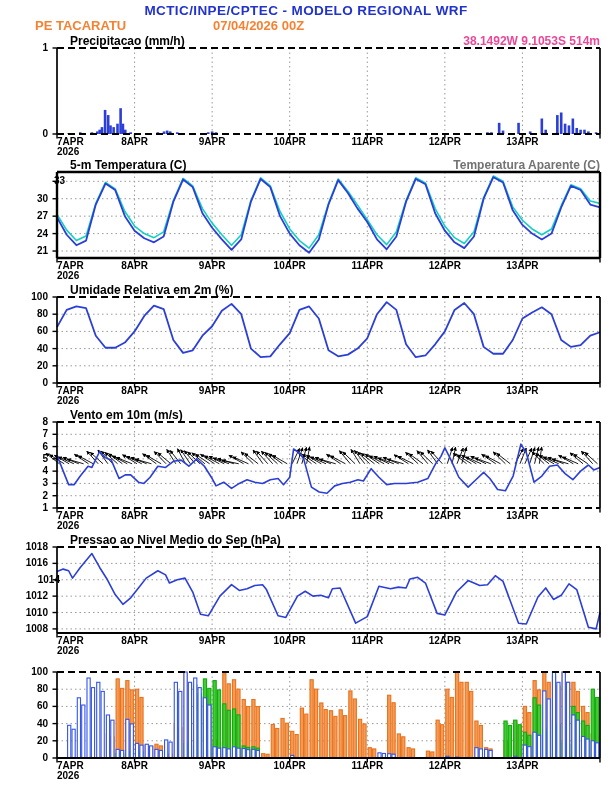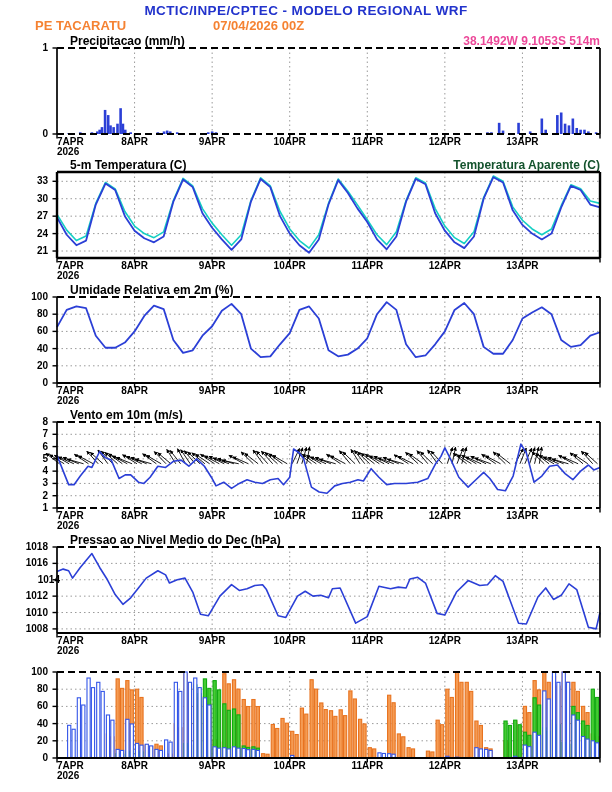--- a/index.html
+++ b/index.html
@@ -6,21 +6,21 @@
   .page{position:relative;width:612px;height:792px;background:#fff;overflow:hidden;
         font-family:"Liberation Sans",sans-serif;font-weight:700;color:#000}
   .hdr1{position:absolute;top:3px;left:0;right:0;text-align:center;
         font-size:13.5px;letter-spacing:.4px;color:#2233cc}
   .hdr-station{position:absolute;top:18px;left:35px;font-size:13px;color:#f58232}
   .hdr-run{position:absolute;top:18px;left:213px;font-size:13px;color:#f58232}
   .panel{position:absolute;left:0;width:612px;height:126px}
   .ptitle{position:absolute;left:70px;right:12px;top:0;height:13px;font-size:12px;
           display:flex;justify-content:space-between;align-items:center;white-space:nowrap}
   .t-black{color:#000}
-  .t-cyan{color:#14532d}
+  .t-cyan{color:#737373}
   .t-blue{color:#2b3fd6}
   .t-green{color:#1ec91e}
   .t-orange{color:#ec4899}
   .leg{display:inline-flex;align-items:center;gap:3px}
   .sq{width:6px;height:7px;border:2px solid;background:#fff;display:inline-block}
   .ylab{position:absolute;width:48px;text-align:right;font-size:10px;line-height:10px}
   .xlab{position:absolute;font-size:10px;line-height:10px}
   svg.plot{position:absolute;left:52px;top:14px;overflow:visible}
 </style>
 </head>
@@ -155,21 +155,21 @@
           <line x1="-4.5" y1="61.5945945945946" x2="0" y2="61.5945945945946" stroke="#000" stroke-width="1.4"></line>
           <line x1="-4.5" y1="44.16216216216217" x2="0" y2="44.16216216216217" stroke="#000" stroke-width="1.4"></line>
           <line x1="-4.5" y1="26.729729729729737" x2="0" y2="26.729729729729737" stroke="#000" stroke-width="1.4"></line>
           <line x1="-4.5" y1="9.297297297297305" x2="0" y2="9.297297297297305" stroke="#000" stroke-width="1.4"></line>
         </g>
       </svg>
       <div class="ylab" style="left: 0px; top: 88.027px;">21</div>
       <div class="ylab" style="left: 0px; top: 70.5946px;">24</div>
       <div class="ylab" style="left: 0px; top: 53.1622px;">27</div>
       <div class="ylab" style="left: 0px; top: 35.7297px;">30</div>
-      <div class="ylab" style="left: 0px; top: 18.2973px;">33</div>
+      <div class="ylab" style="left: 0px; top: 18.2973px; padding-left: 17px;">33</div>
       <div class="xlab" style="left: 57px; width: 44px; text-align: left; top: 103px;">7APR</div>
       <div class="xlab" style="left: 112.571px; width: 44px; text-align: center; top: 103px;">8APR</div>
       <div class="xlab" style="left: 190.143px; width: 44px; text-align: center; top: 103px;">9APR</div>
       <div class="xlab" style="left: 267.714px; width: 44px; text-align: center; top: 103px;">10APR</div>
       <div class="xlab" style="left: 345.286px; width: 44px; text-align: center; top: 103px;">11APR</div>
       <div class="xlab" style="left: 422.857px; width: 44px; text-align: center; top: 103px;">12APR</div>
       <div class="xlab" style="left: 500.429px; width: 44px; text-align: center; top: 103px;">13APR</div>
       <div class="xlab" style="left: 57px; top: 113px; width: 44px;">2026</div>
     </div>
 
@@ -403,21 +403,21 @@
       <div class="xlab" style="left: 190.143px; width: 44px; text-align: center; top: 103px;">9APR</div>
       <div class="xlab" style="left: 267.714px; width: 44px; text-align: center; top: 103px;">10APR</div>
       <div class="xlab" style="left: 345.286px; width: 44px; text-align: center; top: 103px;">11APR</div>
       <div class="xlab" style="left: 422.857px; width: 44px; text-align: center; top: 103px;">12APR</div>
       <div class="xlab" style="left: 500.429px; width: 44px; text-align: center; top: 103px;">13APR</div>
       <div class="xlab" style="left: 57px; top: 113px; width: 44px;">2026</div>
     </div>
 
   <div class="panel" style="top:533px">
     <div class="ptitle">
-      <span class="t-black">Pressao ao Nivel Medio do Dec (hPa)</span>
+      <span class="t-black">Pressao ao Nivel Medio do Sep (hPa)</span>
     </div>
   <svg class="plot" width="548" height="94" viewBox="-5 0 548 94">
         <g>
           <line x1="77.57142857142857" y1="0" x2="77.57142857142857" y2="86" stroke="#9a9a9a" stroke-width="1" stroke-dasharray="1.5 3"></line>
           <line x1="155.14285714285714" y1="0" x2="155.14285714285714" y2="86" stroke="#9a9a9a" stroke-width="1" stroke-dasharray="1.5 3"></line>
           <line x1="232.7142857142857" y1="0" x2="232.7142857142857" y2="86" stroke="#9a9a9a" stroke-width="1" stroke-dasharray="1.5 3"></line>
           <line x1="310.2857142857143" y1="0" x2="310.2857142857143" y2="86" stroke="#9a9a9a" stroke-width="1" stroke-dasharray="1.5 3"></line>
           <line x1="387.8571428571429" y1="0" x2="387.8571428571429" y2="86" stroke="#9a9a9a" stroke-width="1" stroke-dasharray="1.5 3"></line>
           <line x1="465.4285714285714" y1="0" x2="465.4285714285714" y2="86" stroke="#9a9a9a" stroke-width="1" stroke-dasharray="1.5 3"></line>
           <line x1="0" y1="81.9047619047619" x2="543" y2="81.9047619047619" stroke="#9a9a9a" stroke-width="1" stroke-dasharray="1.5 3"></line>

